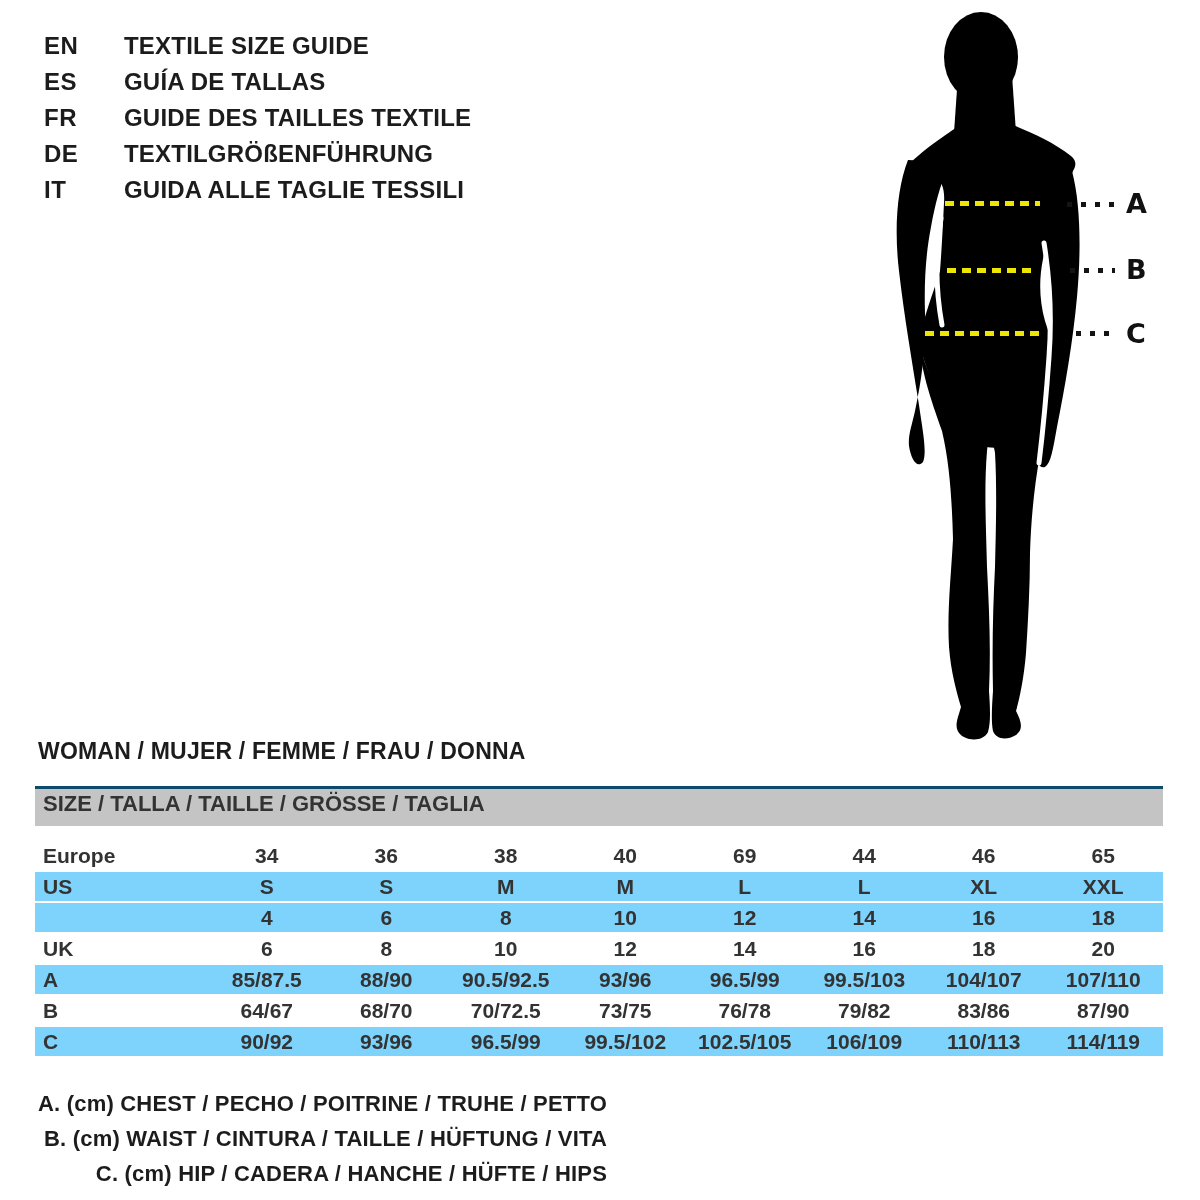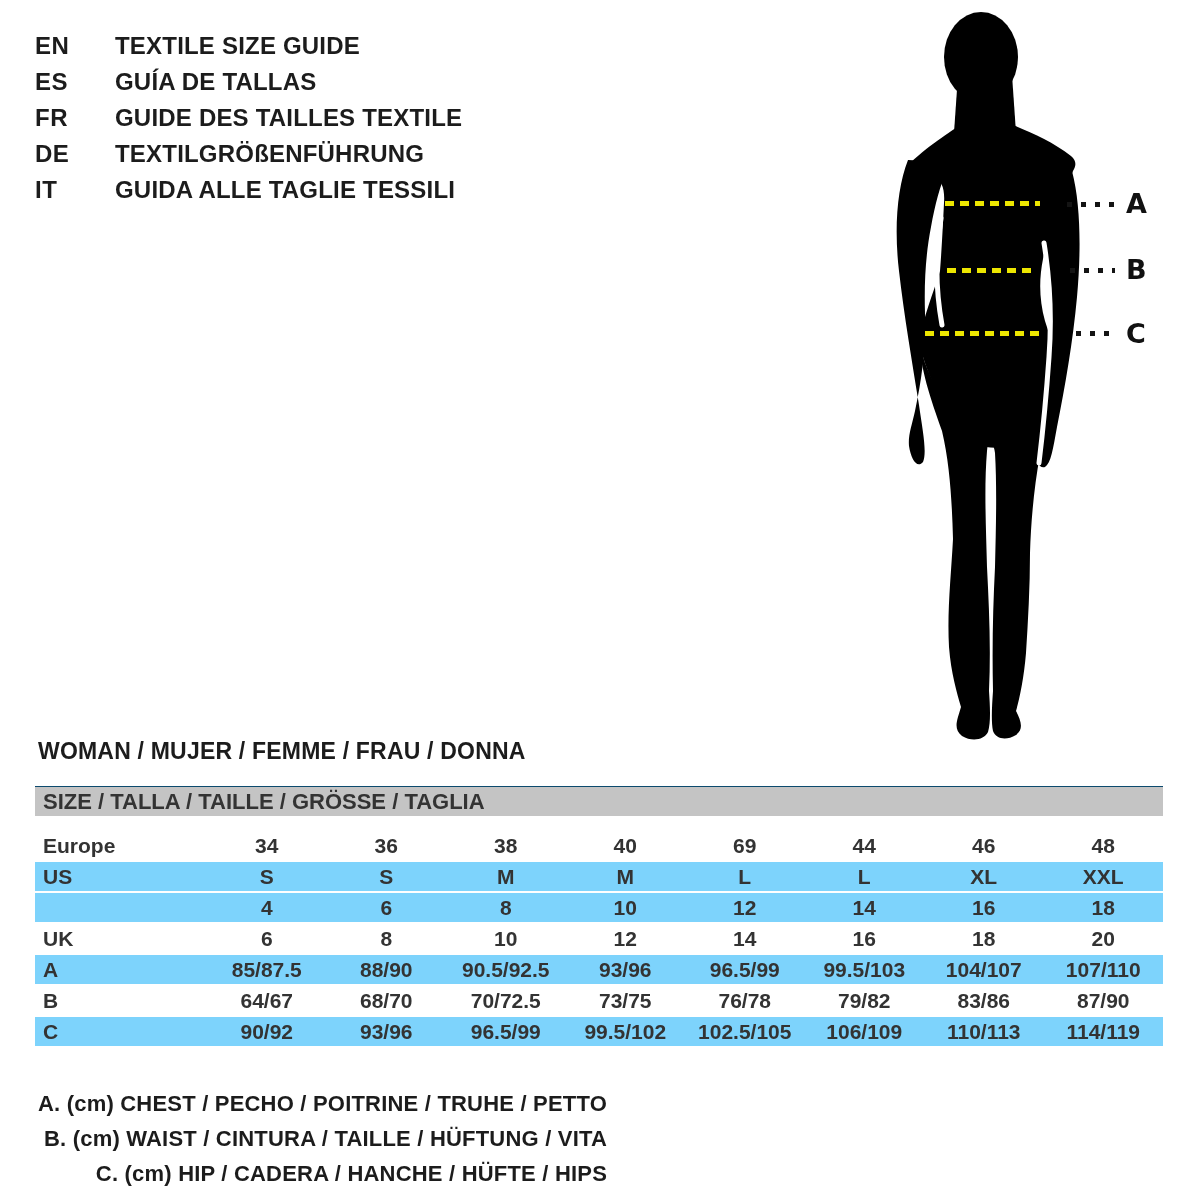--- a/index.html
+++ b/index.html
@@ -6,35 +6,35 @@
   body{
     width:1200px;height:1200px;position:relative;background:#ffffff;
     font-family:"Liberation Sans","DejaVu Sans",sans-serif;color:#1c1c1c;
     overflow:hidden;
   }
   .abs{position:absolute;}
 
   
   .lang-block{left:35px;top:28px;}
   .lang-row{display:flex;height:36px;line-height:36px;}
-  .lang-code{display:inline-block;width:80px;font-weight:bold;font-size:24px;letter-spacing:.5px;}
+  .lang-code{display:inline-block;width:80px;font-weight:bold;font-size:24px;letter-spacing:.5px;margin-left:9px;}
   .lang-title{font-weight:bold;font-size:24px;letter-spacing:.2px;}
 
   
   .figure-wrap{left:850px;top:5px;width:290px;height:742px;}
   .dash-yellow{height:5px;background:repeating-linear-gradient(to right,#ece600 0 9px,rgba(0,0,0,0) 9px 15px);}
   .dash-black{height:5px;background:repeating-linear-gradient(to right,#141414 0 5px,rgba(0,0,0,0) 5px 14px);}
   .marker-label{font-weight:bold;font-size:27px;color:#111;font-family:"DejaVu Sans",sans-serif;}
 
   
   .woman-title{left:38px;top:738px;font-weight:bold;font-size:23px;letter-spacing:.2px;}
 
   
   .size-table{left:35px;top:786px;width:1128px;}
-  .st-header{height:30px;line-height:30px;background:#c4c4c4;border-top:1px solid #0c4a6e;
+  .st-header{height:40px;line-height:30px;background:#c4c4c4;border-top:3px solid #0c4a6e;
     font-weight:bold;font-size:22px;color:#333;padding-left:8px;box-sizing:border-box;}
   .st-rows{margin-top:15px;}
   .trow{display:flex;height:29px;line-height:29px;margin-bottom:2px;font-size:21px;font-weight:bold;color:#333;}
   .trow.shaded{background:#7dd3fc;}
   .tlabel{width:172px;padding-left:8px;box-sizing:border-box;text-align:left;}
   .tcell{flex:1;text-align:center;}
 
   
   .legend-block{left:38px;top:1086px;}
   .legend-row{height:35px;line-height:35px;font-weight:bold;font-size:22px;letter-spacing:.2px;text-align:right;}
@@ -166,21 +166,21 @@
 
     <div class="trow">
       <div class="tlabel">Europe</div>
       <div class="tcell">34</div>
       <div class="tcell">36</div>
       <div class="tcell">38</div>
       <div class="tcell">40</div>
       <div class="tcell">69</div>
       <div class="tcell">44</div>
       <div class="tcell">46</div>
-      <div class="tcell">48</div>
+      <div class="tcell">65</div>
     </div>
 
     <div class="trow shaded">
       <div class="tlabel">US</div>
       <div class="tcell">S</div>
       <div class="tcell">S</div>
       <div class="tcell">M</div>
       <div class="tcell">M</div>
       <div class="tcell">L</div>
       <div class="tcell">L</div>

